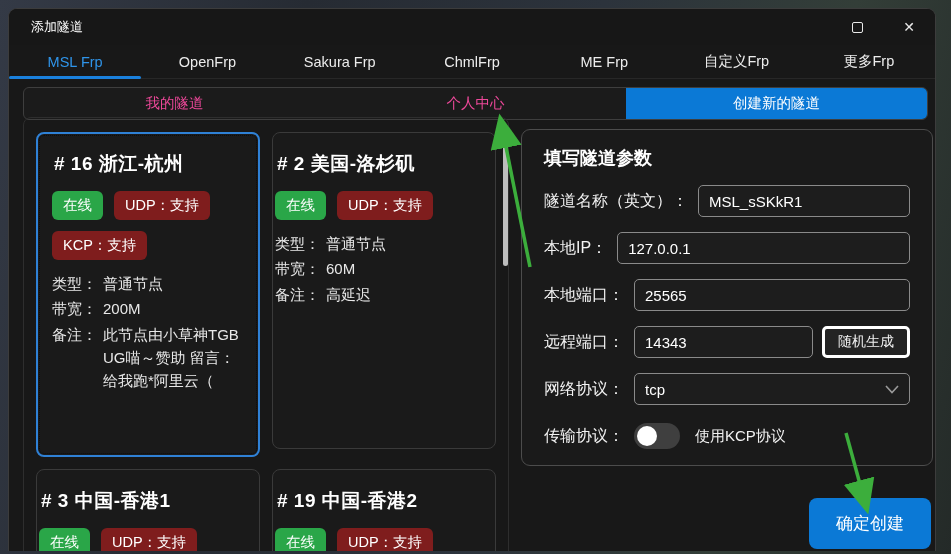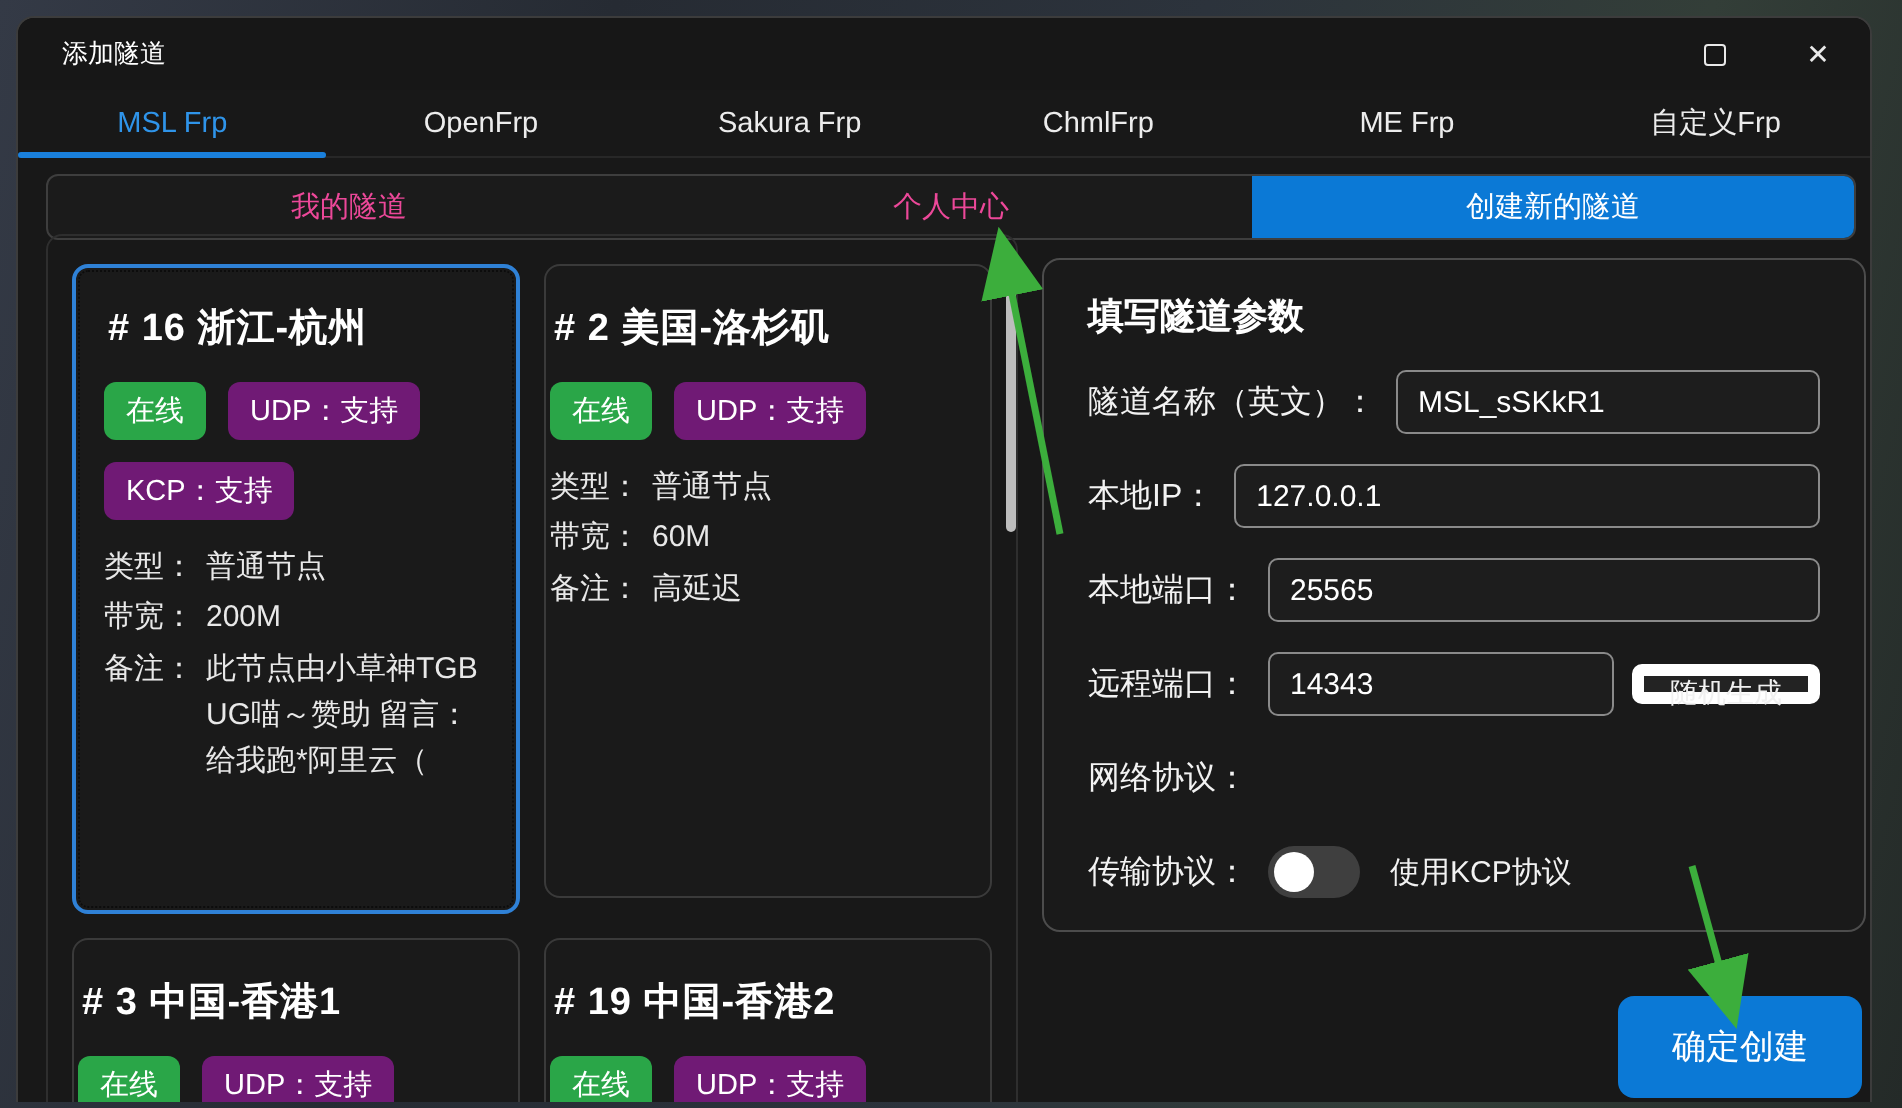--- a/index.html
+++ b/index.html
@@ -38,36 +38,36 @@
   .cards { position:absolute; left:14px; top:108px; width:486px; height:470px;
     border:1px solid #2e2e2e; border-radius:8px; padding:14px 12px;
     display:grid; grid-template-columns:1fr 1fr; gap:12px 12px; align-items:start; }
   .card { background:#1a1a1a; border:1px solid #3a3a3a; border-radius:8px; padding:14px 2px; cursor:pointer; }
   .card.selected { border:2px solid #2f81d6; outline:1.5px dotted #0c0c0c; outline-offset:-4px; padding:13px 14px; }
   .card-h1 { height:325px; } .card-h2 { height:317px; }
   .card-title { font-size:19px; font-weight:bold; color:#fff; margin:4px 0 14px 2px; letter-spacing:0.5px; }
   .badges { display:flex; flex-wrap:wrap; gap:11px; margin-bottom:12px; }
   .badge { display:inline-block; padding:5px 11px; border-radius:6px; font-size:14.5px; color:#fff; white-space:nowrap; }
   .badge.green { background:#2aa648; }
-  .badge.blue  { background:#701a75; }
+  .badge.blue  { background:#7f1d1d; }
   .field { display:flex; font-size:15px; line-height:1.55; color:#e8e8e8; margin-bottom:2px; }
   .flabel { white-space:nowrap; margin-right:6px; }
   .fval { flex:1; word-break:break-all; }
   .scrollbar { position:absolute; left:494px; top:125px; width:5px; height:132px;
     background:#bdbdbd; border-radius:3px; }
   
   .panel { position:absolute; left:512px; top:120px; width:412px; height:337px;
     border:1px solid #4c4c4c; border-radius:9px; background:#1a1a1a; padding:16px 22px 12px 22px; }
   .panel-title { font-size:18px; font-weight:bold; color:#fff; margin-bottom:15px; }
   .form-row { display:flex; align-items:center; margin-bottom:15px; height:32px; }
   .form-label { font-size:16px; color:#f2f2f2; white-space:nowrap; margin-right:10px; }
   .form-input { flex:1; height:32px; min-width:0; background:#1d1d1d; border:1px solid #8a8a8a;
     border-radius:5px; color:#fff; font-size:15px; padding:0 10px;
     font-family:"Liberation Sans","DejaVu Sans",sans-serif; }
-  .mini-btn { margin-left:9px; height:20px; padding:0 13px; background:#232323; border:6px solid #ffffff;
+  .mini-btn { margin-left:9px; height:32px; padding:0 13px; background:#232323; border:3px solid #ffffff;
     border-radius:5px; color:#f0f0f0; font-size:14px; cursor:pointer; white-space:nowrap;
     font-family:"Liberation Sans","DejaVu Sans",sans-serif; }
   .select { flex:1; height:32px; background:#1d1d1d; border:1px solid #8a8a8a; border-radius:5px;
     display:flex; align-items:center; padding:0 10px; font-size:15px; color:#fff; cursor:pointer; }
   .select .chev { margin-left:auto; display:flex; }
   .toggle { width:46px; height:26px; border-radius:13px; background:#3f3f3f; position:relative; cursor:pointer; }
   .toggle .knob { position:absolute; left:3px; top:3px; width:20px; height:20px; border-radius:50%; background:#fff; }
   .toggle-label { margin-left:15px; font-size:15px; color:#f2f2f2; }
   .create-btn { position:absolute; left:800px; top:489px; width:122px; height:51px;
     background:#0b79d6; border:none; border-radius:8px; color:#fff; font-size:17px; cursor:pointer;
@@ -91,20 +91,21 @@
     </div>
   </div>
 
   <div class="frp-tabs">
     <div class="frp-tab active">MSL Frp</div>
     <div class="frp-tab">OpenFrp</div>
     <div class="frp-tab">Sakura Frp</div>
     <div class="frp-tab">ChmlFrp</div>
     <div class="frp-tab">ME Frp</div>
     <div class="frp-tab">自定义Frp</div>
+    <div class="frp-tab">更多Frp</div>
   </div>
 
   <div class="seg">
     <div class="seg-item">我的隧道</div>
     <div class="seg-item">个人中心</div>
     <div class="seg-item active">创建新的隧道</div>
   </div>
 
   <div class="cards">
 
@@ -190,20 +191,28 @@
     </div>
 
     <div class="form-row">
       <span class="form-label">远程端口：</span>
       <input class="form-input" value="14343" style="">
       <button class="mini-btn">随机生成</button>
     </div>
 
     <div class="form-row">
       <span class="form-label">网络协议：</span>
+      <div class="select">
+        <span>tcp</span>
+        <span class="chev">
+          <svg width="14" height="9" viewBox="0 0 14 9">
+              <polyline points="1,1 7,7.5 13,1" fill="none" stroke="#9a9a9a" stroke-width="1.6"></polyline>
+            </svg>
+        </span>
+      </div>
     </div>
 
     <div class="form-row">
       <span class="form-label">传输协议：</span>
       <div class="toggle">
         <div class="knob"></div>
       </div>
       <span class="toggle-label">使用KCP协议</span>
     </div>
   </div>

